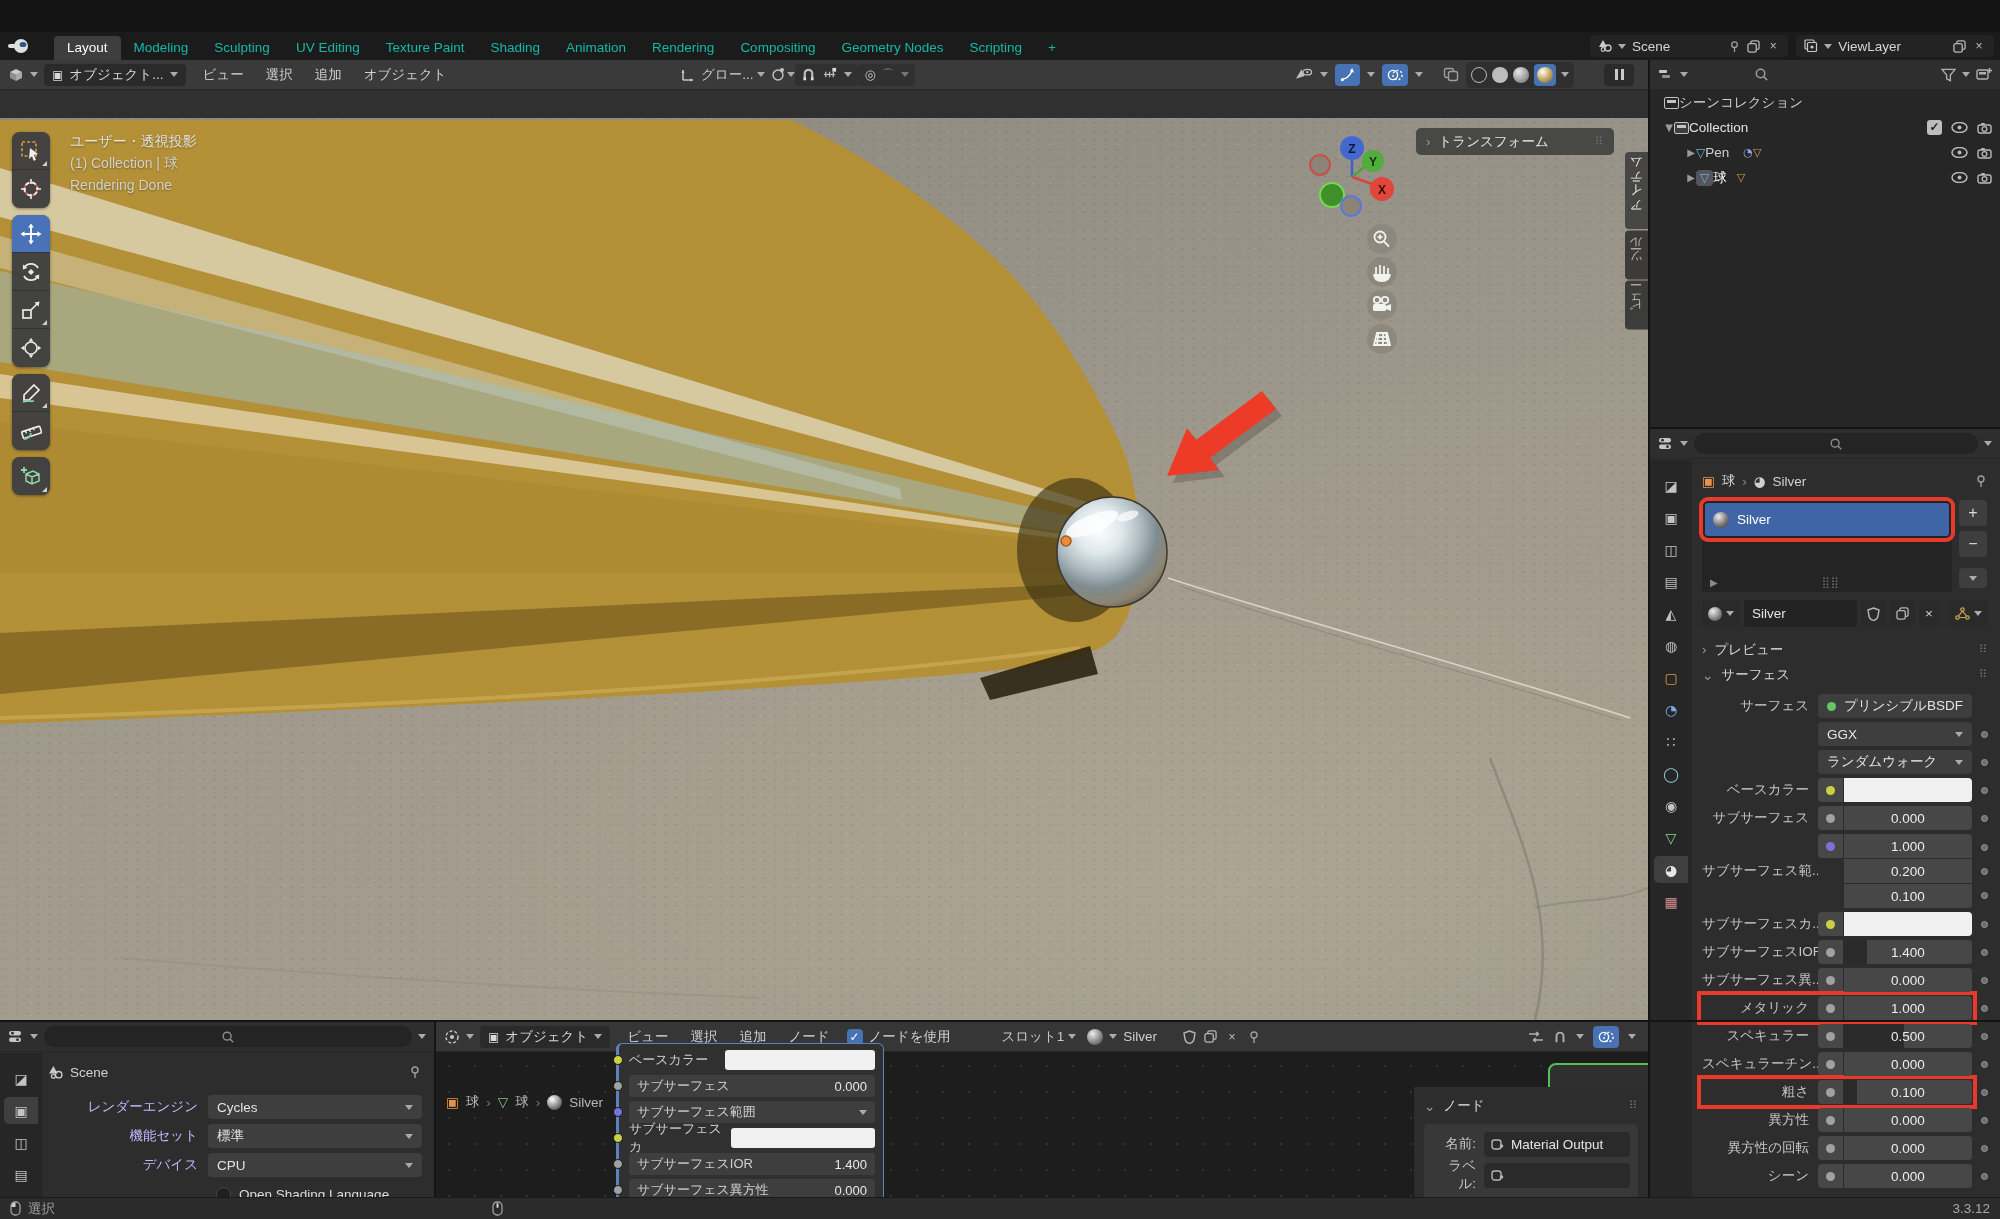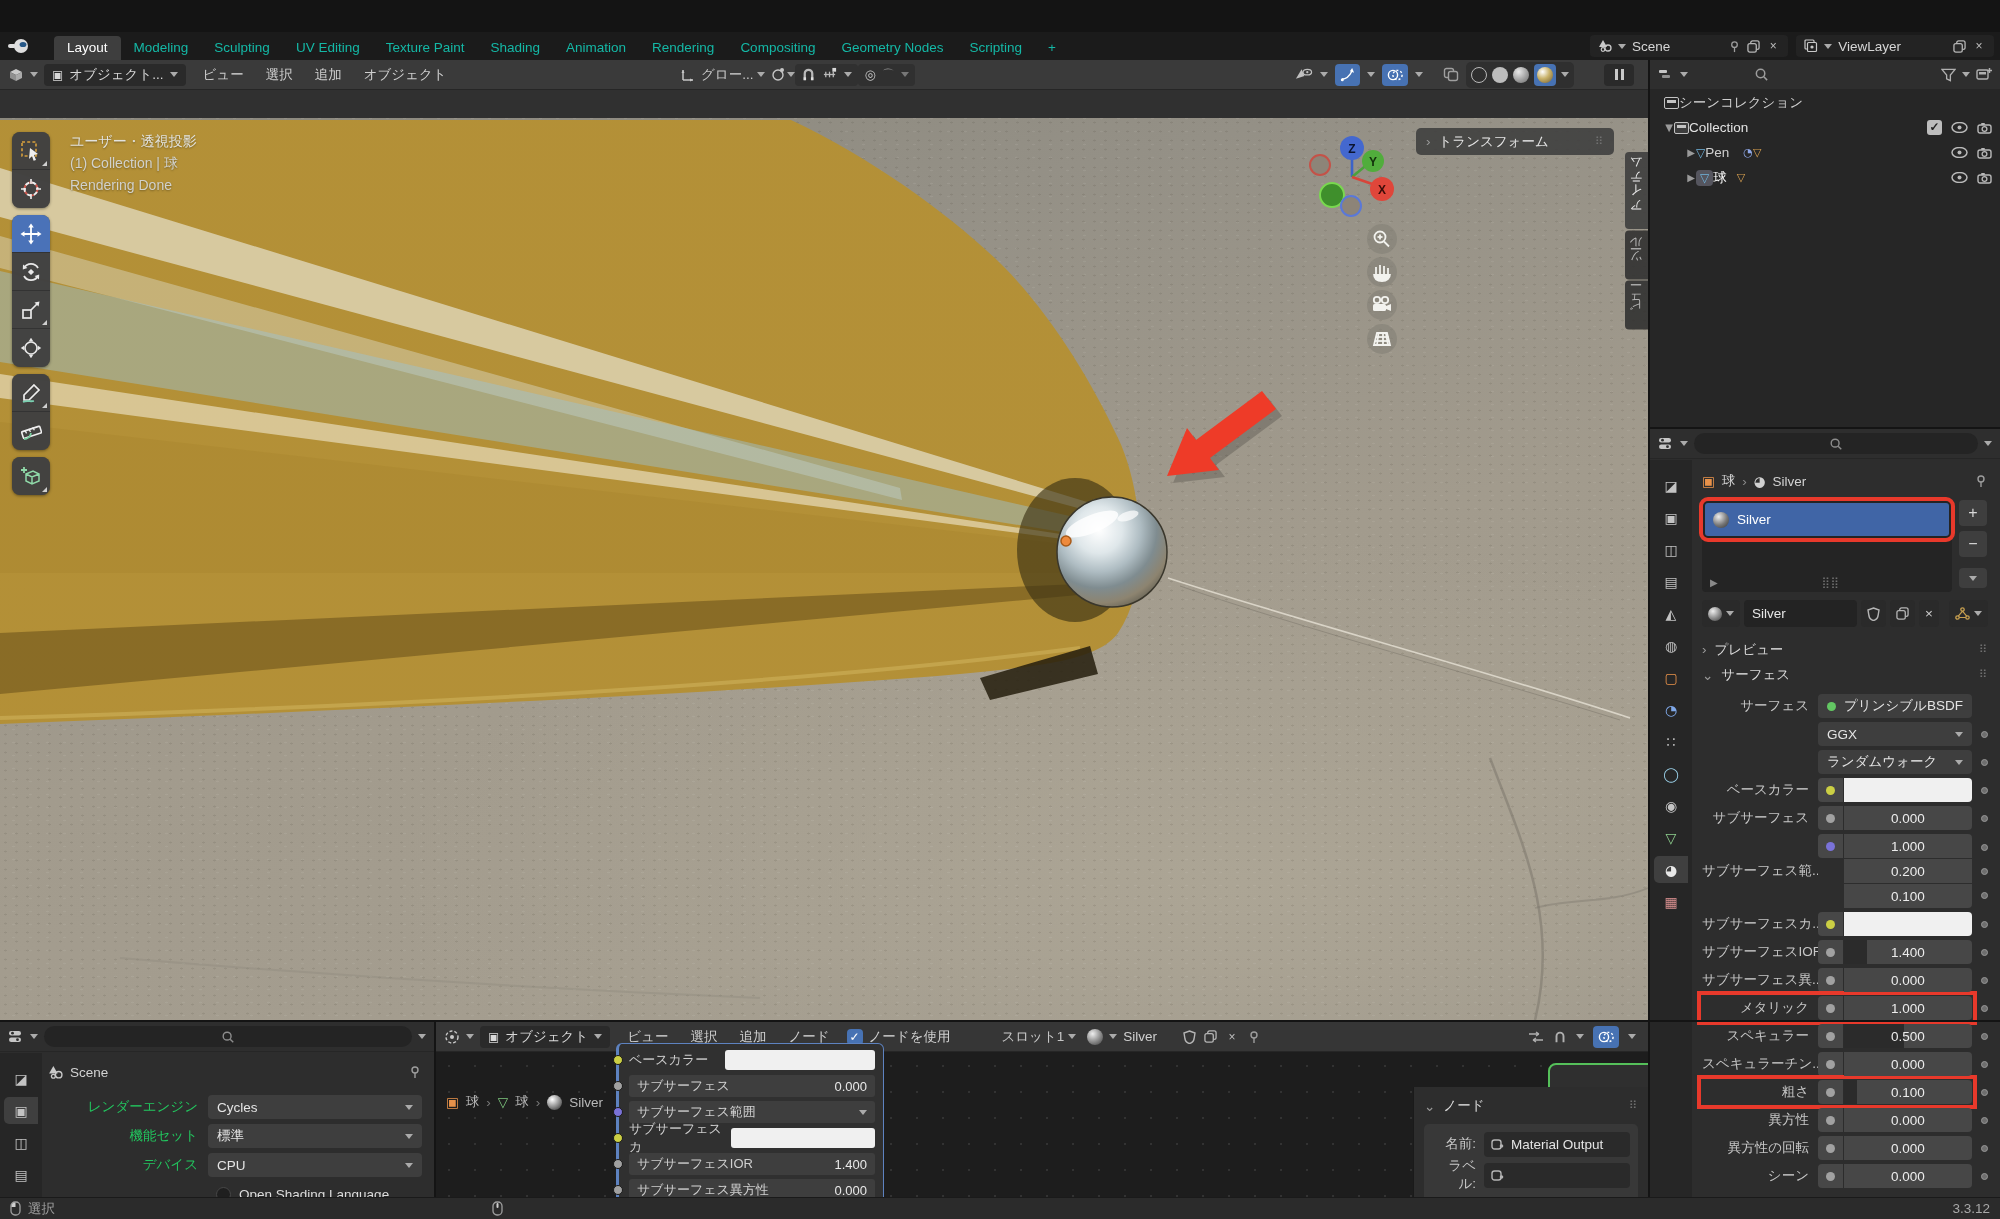--- a/index.html
+++ b/index.html
@@ -94,21 +94,21 @@
   .deco{flex:0 0 16px;display:flex;flex-direction:column;align-items:flex-end;gap:17px}
   .decodot{width:7px;height:7px;border-radius:50%;border:1.5px solid #989898;background:#6e6e6e}
   .vstack{flex:1;display:flex;flex-direction:column;gap:1px}
   .vstack .slider{border-radius:0;flex:none;height:24px}
   .vstack .slider:first-child{border-top-right-radius:4px}
   .vstack .slider:last-child{border-bottom-right-radius:4px}
   
   #blprops{left:0;top:1022px;width:434px;height:175px;background:#2d2d2d}
   #blprops .pcontent{left:42px;top:31px;padding:6px 12px 0 6px}
   .blrow{display:flex;align-items:center;height:24px;margin-bottom:5px}
-  .bllabel{flex:0 0 160px;text-align:right;padding-right:10px;color:#22c55e}
+  .bllabel{flex:0 0 160px;text-align:right;padding-right:10px;color:#c4b5fd}
   
   #shader{left:436px;top:1022px;width:1212px;height:175px;background:#1d1d1d}
   #ncanvas{position:absolute;left:0;top:31px;right:0;bottom:0;background-image:radial-gradient(rgba(90,90,90,.35) 1px,transparent 1.2px);background-size:26px 26px;background-color:#1d1d1d}
   #bsdf-node{position:absolute;left:180px;top:-10px;width:268px;background:#303030;border:1px solid #5d82c0;border-left:3px solid #5d82c0;border-radius:6px;padding:5px 8px 5px 10px;display:flex;flex-direction:column;gap:4px}
   .nrow{position:relative;display:flex;align-items:center;height:22px;color:#cfcfcf;font-size:13px}
   .nrow .npill{flex:1;display:flex;align-items:center;background:#3e3e3e;border-radius:3px;height:22px;padding:0 8px}
   .nrow .nval{margin-left:auto;color:#e8e8e8}
   .nrow .nswatch{width:150px;height:20px;background:#f0f0f0;border-radius:3px;margin-left:auto}
   .nsock{position:absolute;left:-16px;top:6px;width:10px;height:10px;border-radius:50%;border:1px solid #1a1a1a}
   #nd-crumb{position:absolute;left:10px;top:40px;display:flex;align-items:center;gap:7px;color:#b9b9b9;z-index:4}

